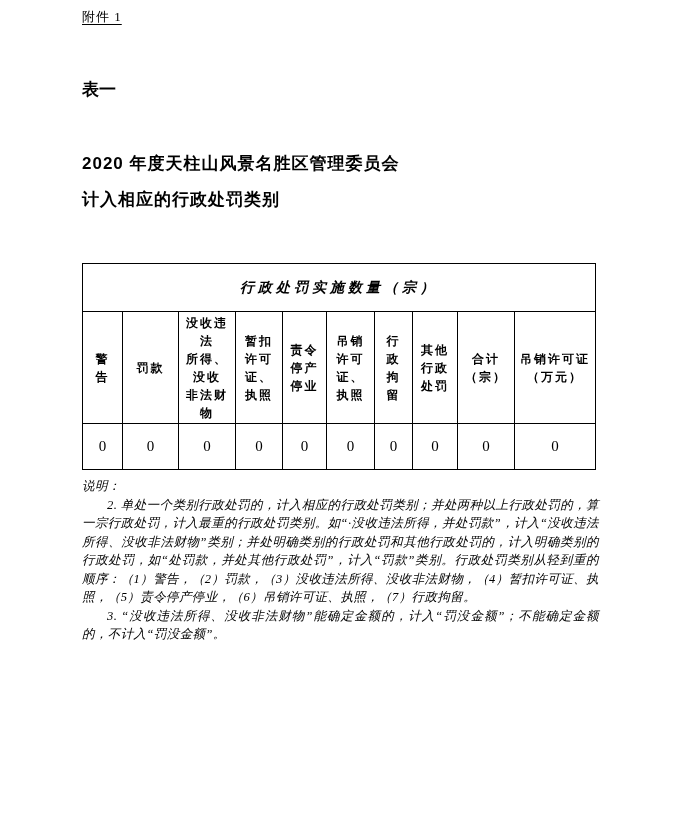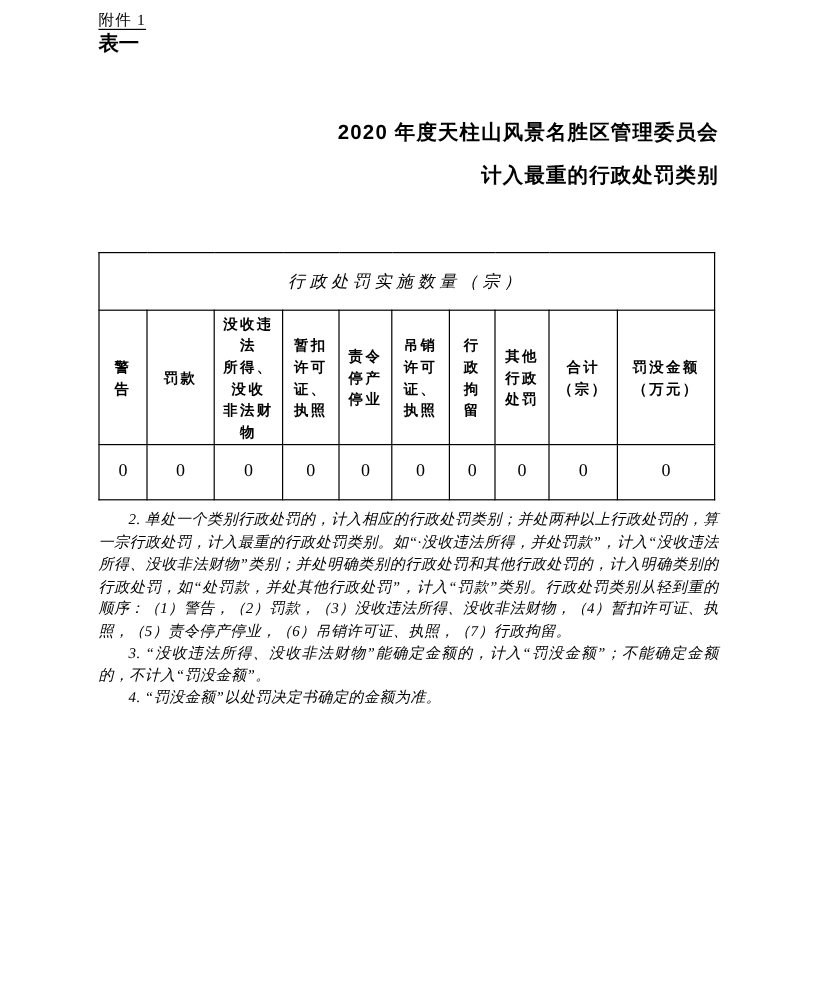--- a/index.html
+++ b/index.html
@@ -25,27 +25,28 @@
     font-size: 19px;
     font-weight: bold;
     letter-spacing: 0.5px;
     margin: 15px 0 0 0;
     line-height: 25px;
   }
   .table-label {
     font-family: "Liberation Sans", "DejaVu Sans", sans-serif;
     font-size: 17px;
     font-weight: bold;
+    margin-top: 53px;
     line-height: 22px;
   }
   .org-title {
     font-family: "Liberation Sans", "DejaVu Sans", sans-serif;
     font-size: 17px;
     font-weight: bold;
-    text-align: right;
+    text-align: left;
     line-height: 22px;
     letter-spacing: 1px;
   }
   .org-title.line1 { margin-top: 52px; }
   .org-title.line2 { margin-top: 14px; }
   table.stats {
     margin-top: 52px;
     border-collapse: collapse;
     table-layout: fixed;
     width: 513px;
@@ -53,21 +54,21 @@
   }
   table.stats th, table.stats td {
     border: 1px solid #000;
     text-align: center;
     vertical-align: middle;
     padding: 0;
   }
   th.merged {
     height: 48px;
     font-size: 14px;
-    font-weight: normal;
+    font-weight: bold;
     font-style: italic;        
     letter-spacing: 4px;
   }
   tr.cols th {
     height: 112px;
     font-size: 12px;
     font-weight: bold;
     white-space: pre-line;
     line-height: 18px;
     letter-spacing: 2px;
@@ -94,21 +95,21 @@
 
 <div class="page">
 
   <div class="attachment">附件 1</div>
 
 
   <div class="table-label">表一</div>
 
   <div class="org-title line1">2020 年度天柱山风景名胜区管理委员会</div>
 
-  <div class="org-title line2">计入最重的行政处罚类别</div>
+  <div class="org-title line2">计入相应的行政处罚类别</div>
 
   <table class="stats">
     <colgroup>
       <col style="width:40px">
         <col style="width:56px">
         <col style="width:57px">
       <col style="width:47px">
         <col style="width:44px">
         <col style="width:48px">
       <col style="width:38px">
@@ -143,39 +144,39 @@
 执照</th>
         <th>行
 政
 拘
 留</th>
         <th>其他
 行政
 处罚</th>
         <th>合计
 （宗）</th>
-        <th>罚没金额
+        <th>吊销许可证
 （万元）</th>
       </tr>
     </thead>
     <tbody>
       <tr class="vals">
         <td>0</td>
         <td>0</td>
         <td>0</td>
         <td>0</td>
         <td>0</td>
         <td>0</td>
         <td>0</td>
         <td>0</td>
         <td>0</td>
         <td>0</td>
       </tr>
     </tbody>
   </table>
 
   <div class="notes">
+    <div class="notes-heading">说明：</div>
     <p>2. 单处一个类别行政处罚的，计入相应的行政处罚类别；并处两种以上行政处罚的，算一宗行政处罚，计入最重的行政处罚类别。如“·没收违法所得，并处罚款”，计入“没收违法所得、没收非法财物”类别；并处明确类别的行政处罚和其他行政处罚的，计入明确类别的行政处罚，如“处罚款，并处其他行政处罚”，计入“罚款”类别。行政处罚类别从轻到重的顺序：（1）警告，（2）罚款，（3）没收违法所得、没收非法财物，（4）暂扣许可证、执照，（5）责令停产停业，（6）吊销许可证、执照，（7）行政拘留。</p>
     <p>3. “没收违法所得、没收非法财物”能确定金额的，计入“罚没金额”；不能确定金额的，不计入“罚没金额”。</p>
-    <p>4. “罚没金额”以处罚决定书确定的金额为准。</p>
   </div>
 
 </div>
 
 </body></html>

